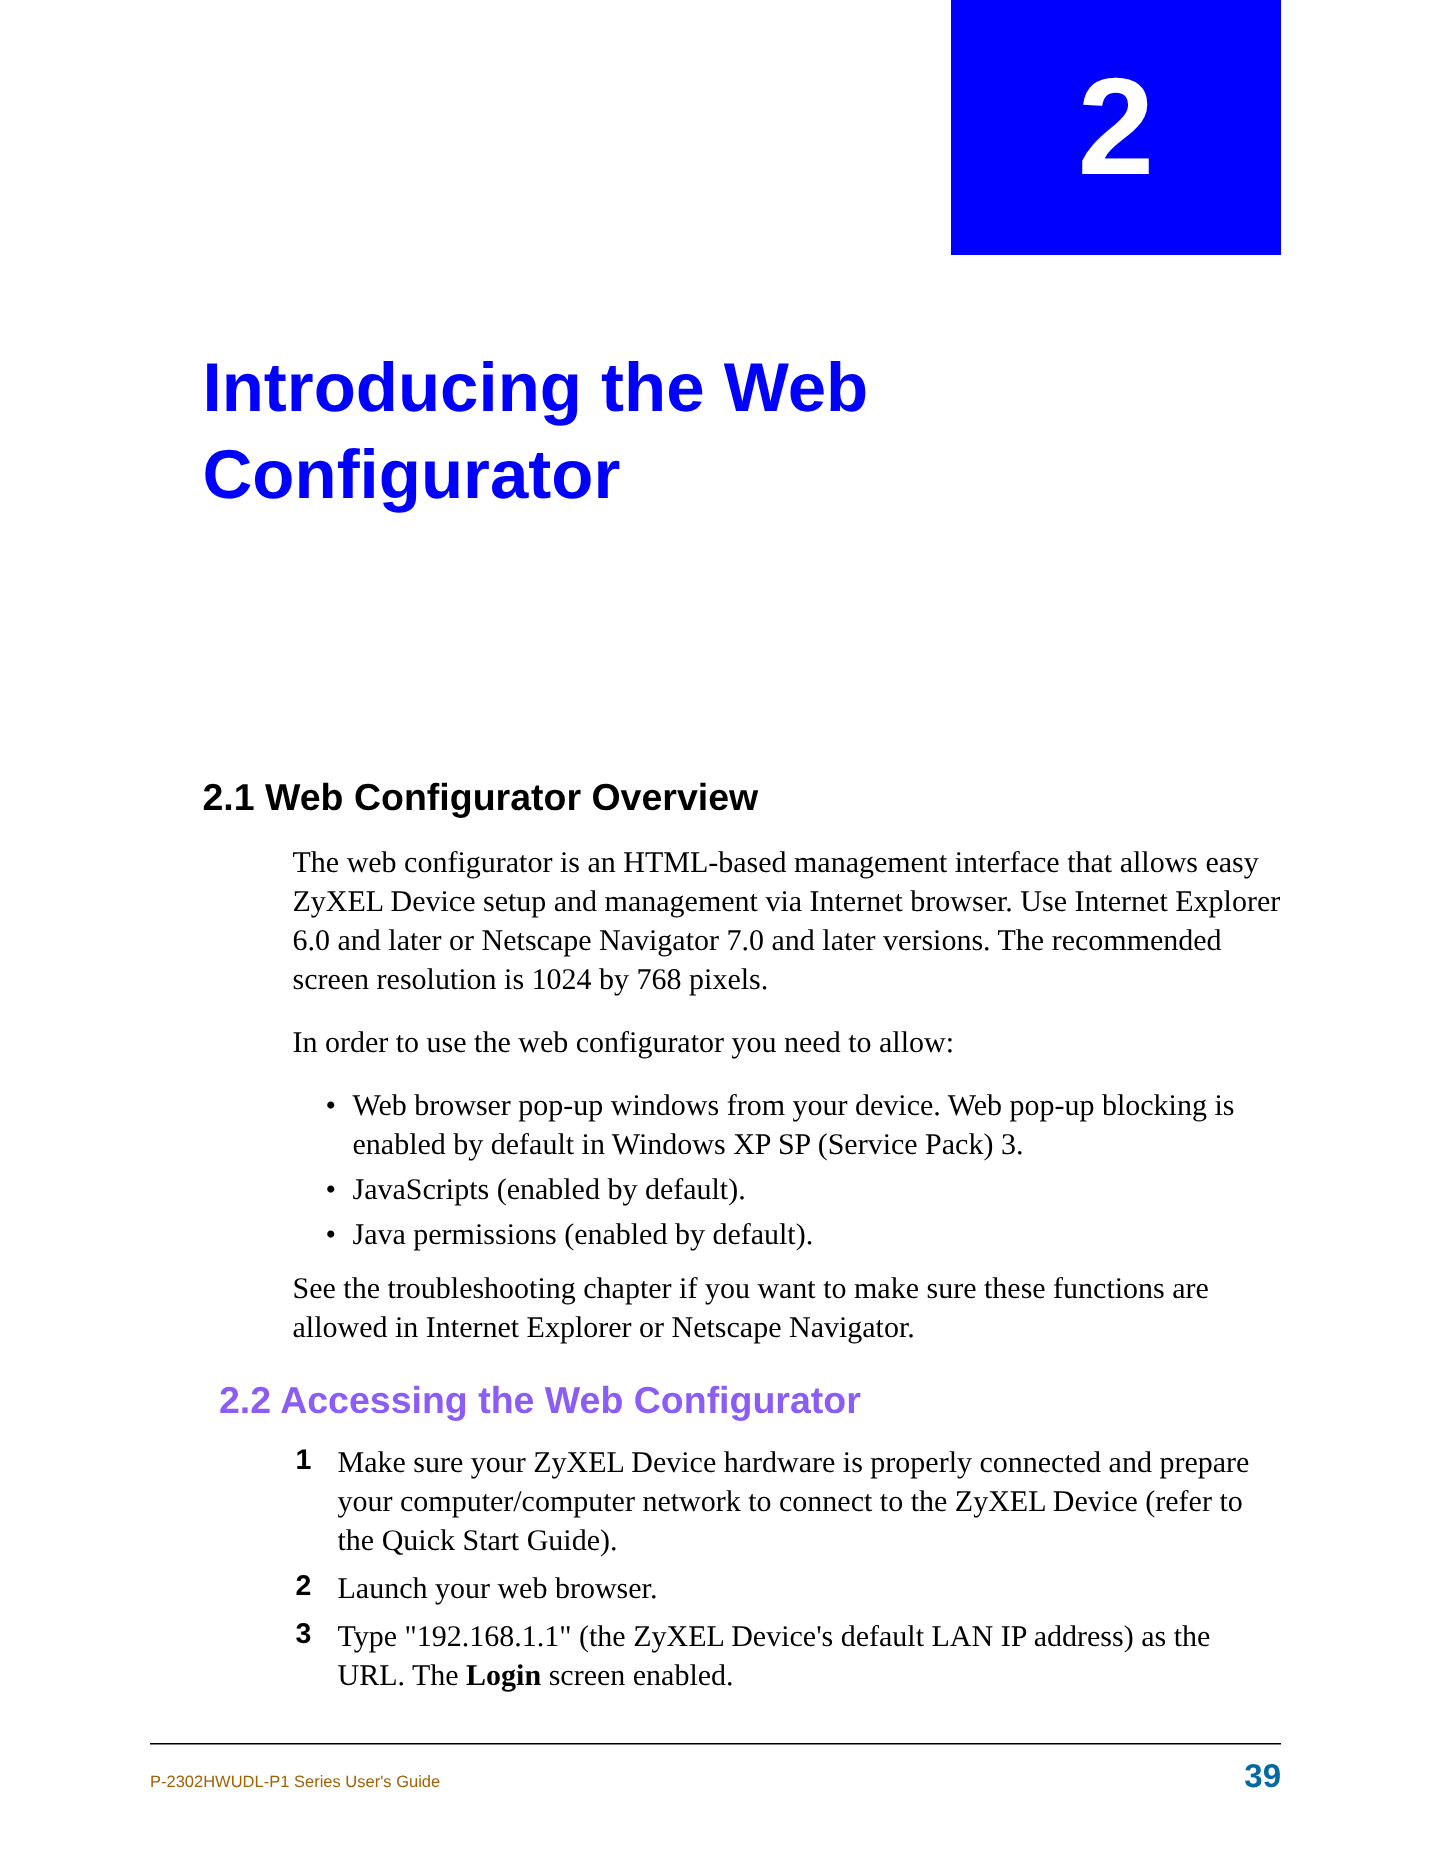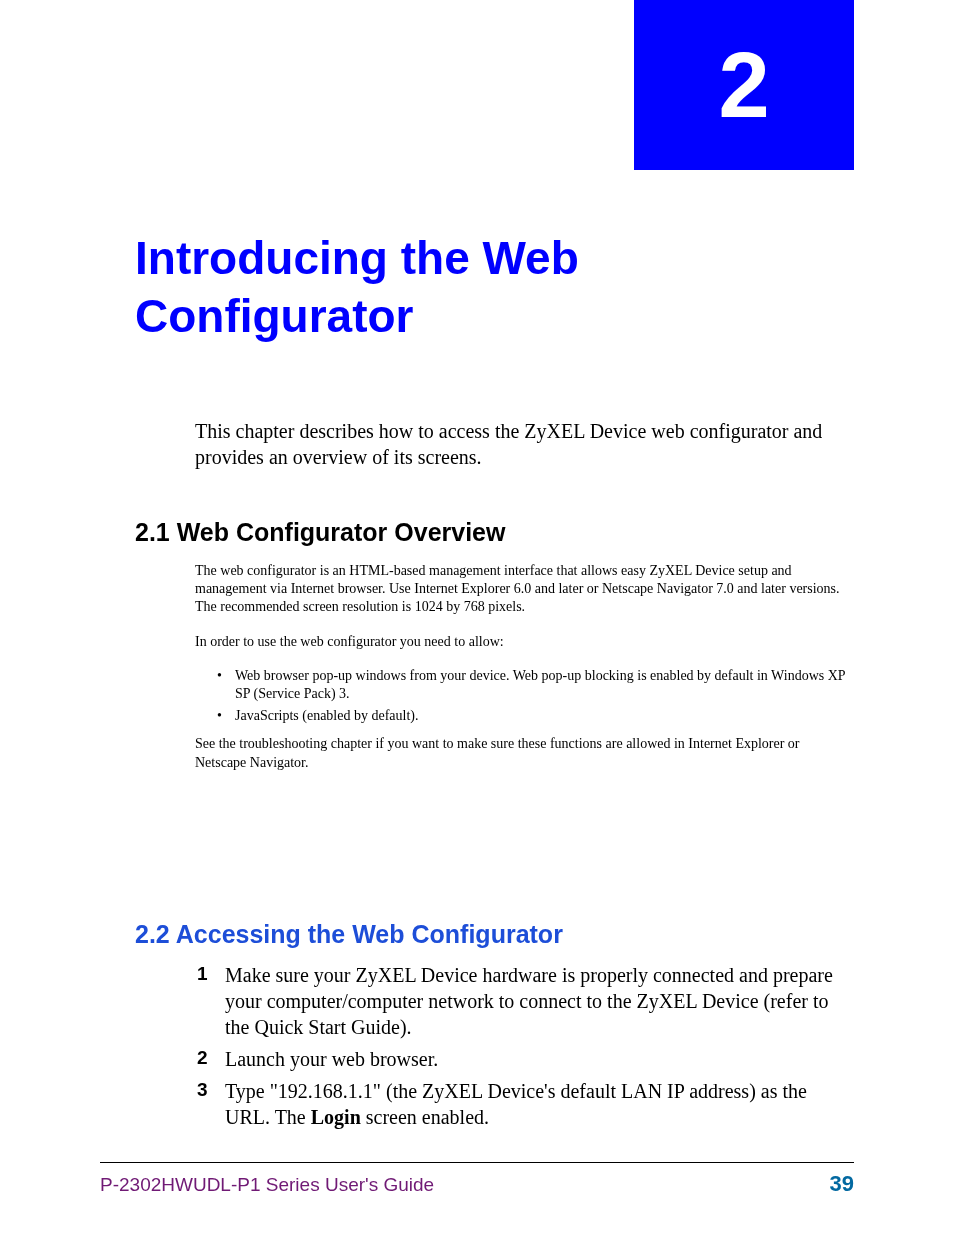--- a/index.html
+++ b/index.html
@@ -62,21 +62,21 @@
     font-family: Arial, Helvetica, sans-serif;
     font-weight: bold;
     font-size: 25px;
     color: #000;
   }
   .sec1-body {
     position: absolute;
     top: 562px;
     left: 195px;
     right: 100px;
-    font-size: 14px;
+    font-size: 20px;
     line-height: 1.3;
   }
   .sec1-body p { margin-bottom: 16px; }
   .bullet-list {
     list-style: none;
     margin: 4px 0 10px 22px;
   }
   .bullet-list li {
     position: relative;
     padding-left: 18px;
@@ -85,25 +85,25 @@
   }
   .bullet-list li::before {
     content: "•";
     position: absolute;
     left: 0;
     top: 0;
   }
   .section-heading-2 {
     position: absolute;
     top: 920px;
-    left: 135px;
+    left: 146px;
     font-family: Arial, Helvetica, sans-serif;
     font-weight: bold;
     font-size: 25px;
-    color: #1d4ed8;
+    color: #8b5cf6;
   }
   .sec2-body {
     position: absolute;
     top: 962px;
     left: 195px;
     right: 100px;
     font-size: 20px;
     line-height: 1.3;
   }
   .num-list {
@@ -130,51 +130,51 @@
     right: 100px;
     bottom: 38px;
     border-top: 1px solid #000;
     padding-top: 8px;
     display: flex;
     justify-content: space-between;
     align-items: baseline;
   }
   .footer-left {
     font-family: Arial, Helvetica, sans-serif;
-    font-size: 19px;
-    color: #701a75;
+    font-size: 11px;
+    color: #a16207;
   }
   .footer-right {
     font-family: Arial, Helvetica, sans-serif;
     font-weight: bold;
     font-size: 22px;
     color: #0369a1;
   }
 </style>
 </head>
 <body>
 
 <div class="page">
 
   <div class="chapter-block">
     <div class="chapter-number">2</div>
   </div>
 
   <h1 class="chapter-title">Introducing the Web Configurator</h1>
 
-  <p class="intro-text">This chapter describes how to access the ZyXEL Device web configurator and provides an overview of its screens.</p>
 
   <h2 class="section-heading-1">2.1  Web Configurator Overview</h2>
 
   <div class="sec1-body">
     <p>The web configurator is an HTML-based management interface that allows easy ZyXEL Device setup and management via Internet browser. Use Internet Explorer 6.0 and later or Netscape Navigator 7.0 and later versions. The recommended screen resolution is 1024 by 768 pixels.</p>
     <p>In order to use the web configurator you need to allow:</p>
     <ul class="bullet-list">
       <li>Web browser pop-up windows from your device. Web pop-up blocking is enabled by default in Windows XP SP (Service Pack) 3.</li>
       <li>JavaScripts (enabled by default).</li>
+      <li>Java permissions (enabled by default).</li>
     </ul>
     <p>See the troubleshooting chapter if you want to make sure these functions are allowed in Internet Explorer or Netscape Navigator.</p>
   </div>
 
   <h2 class="section-heading-2">2.2  Accessing the Web Configurator</h2>
 
   <div class="sec2-body">
     <ol class="num-list">
       <li>
         <span class="num">1</span>

